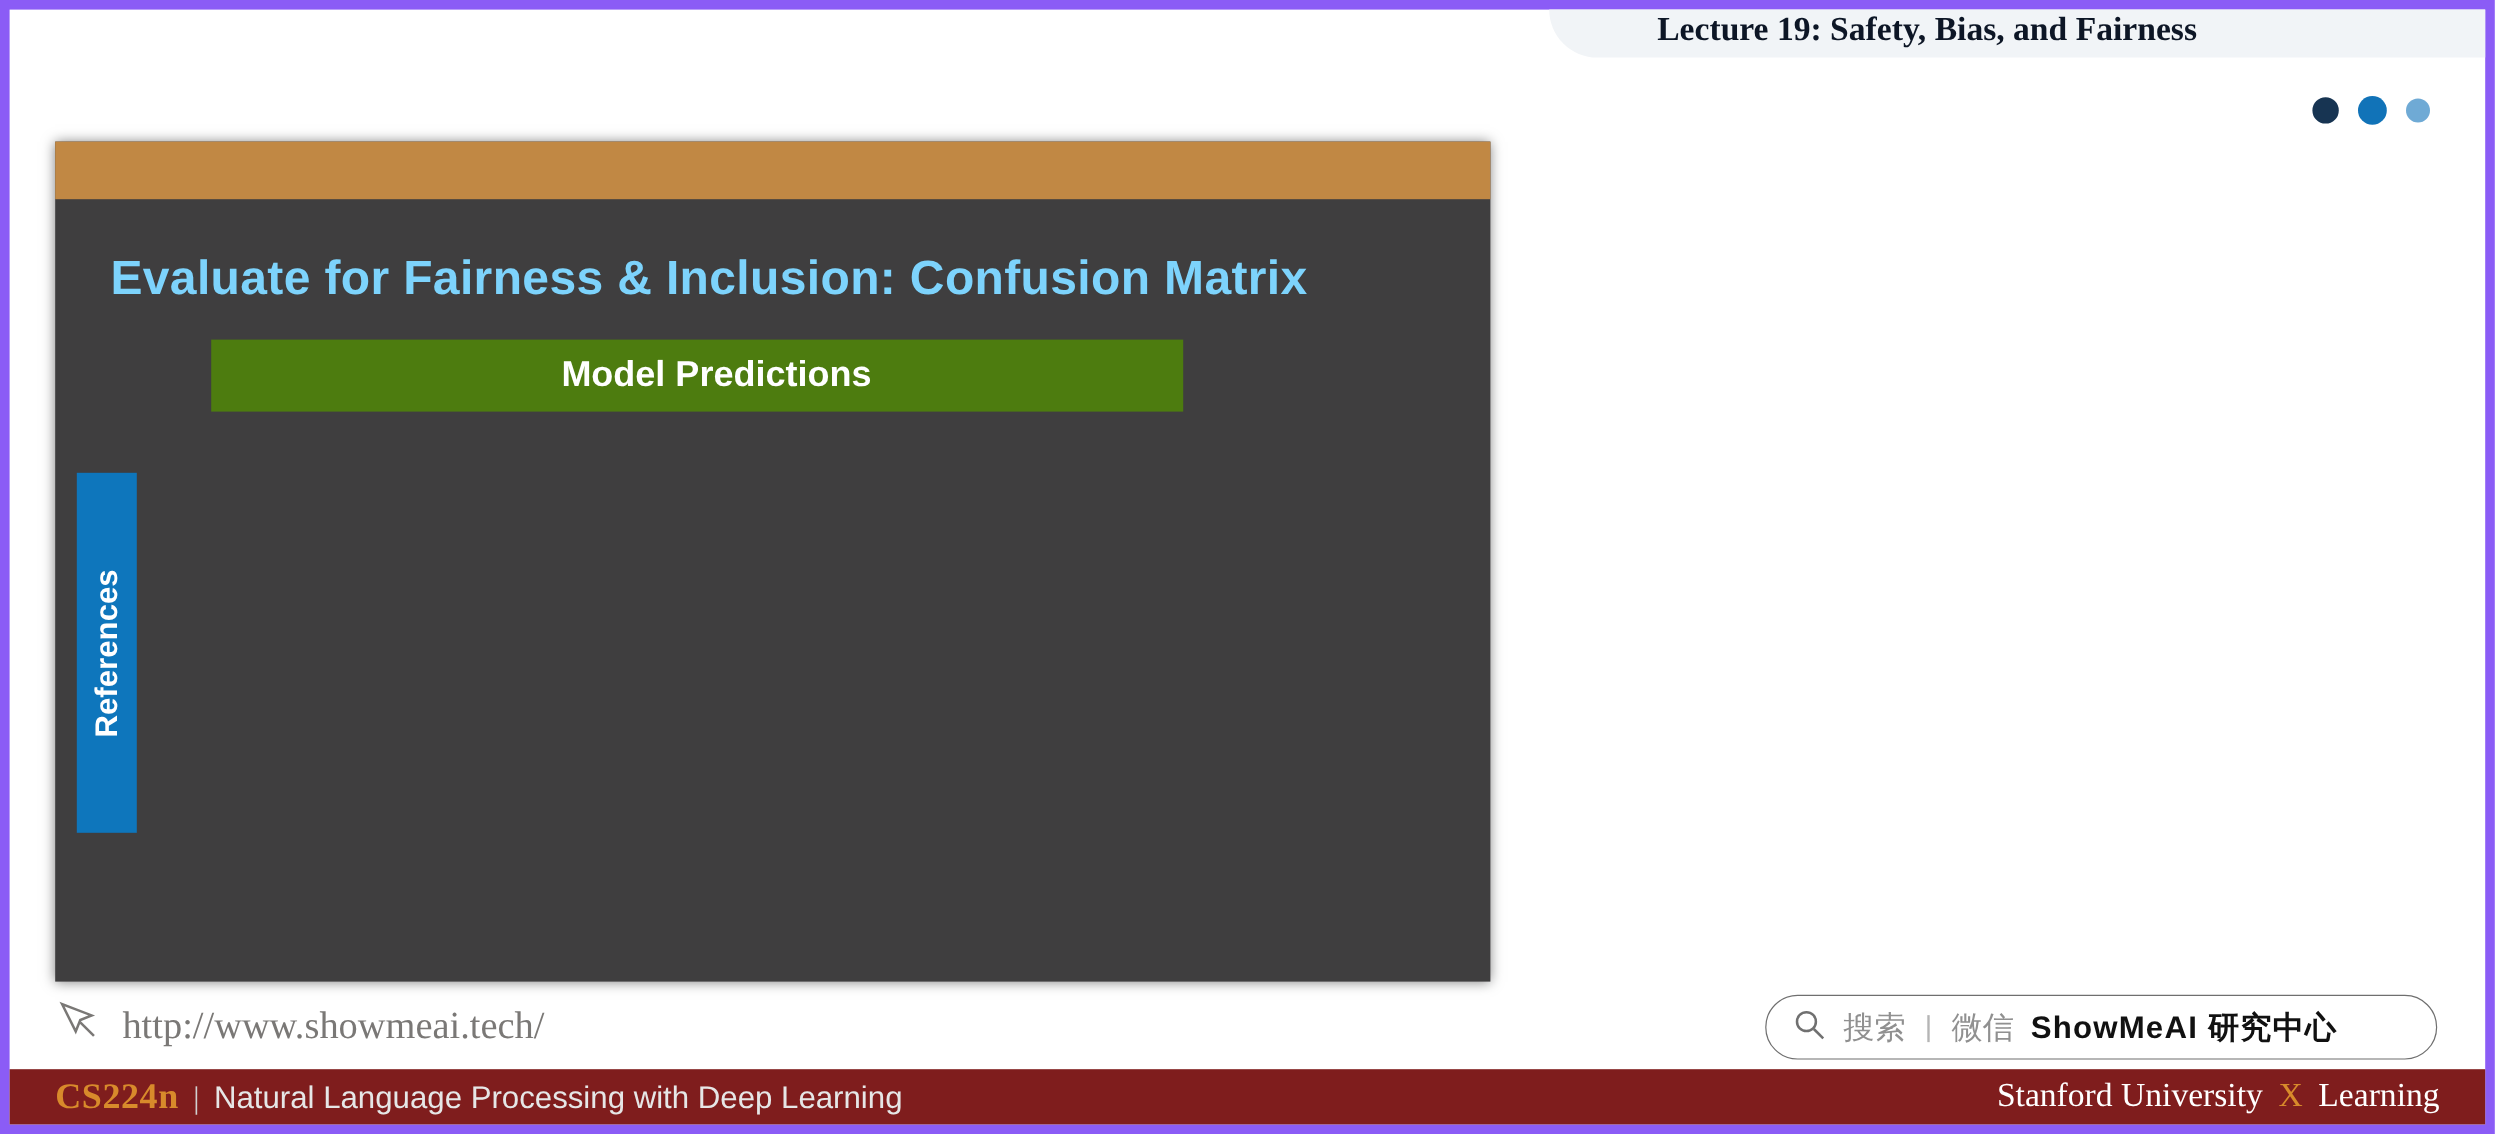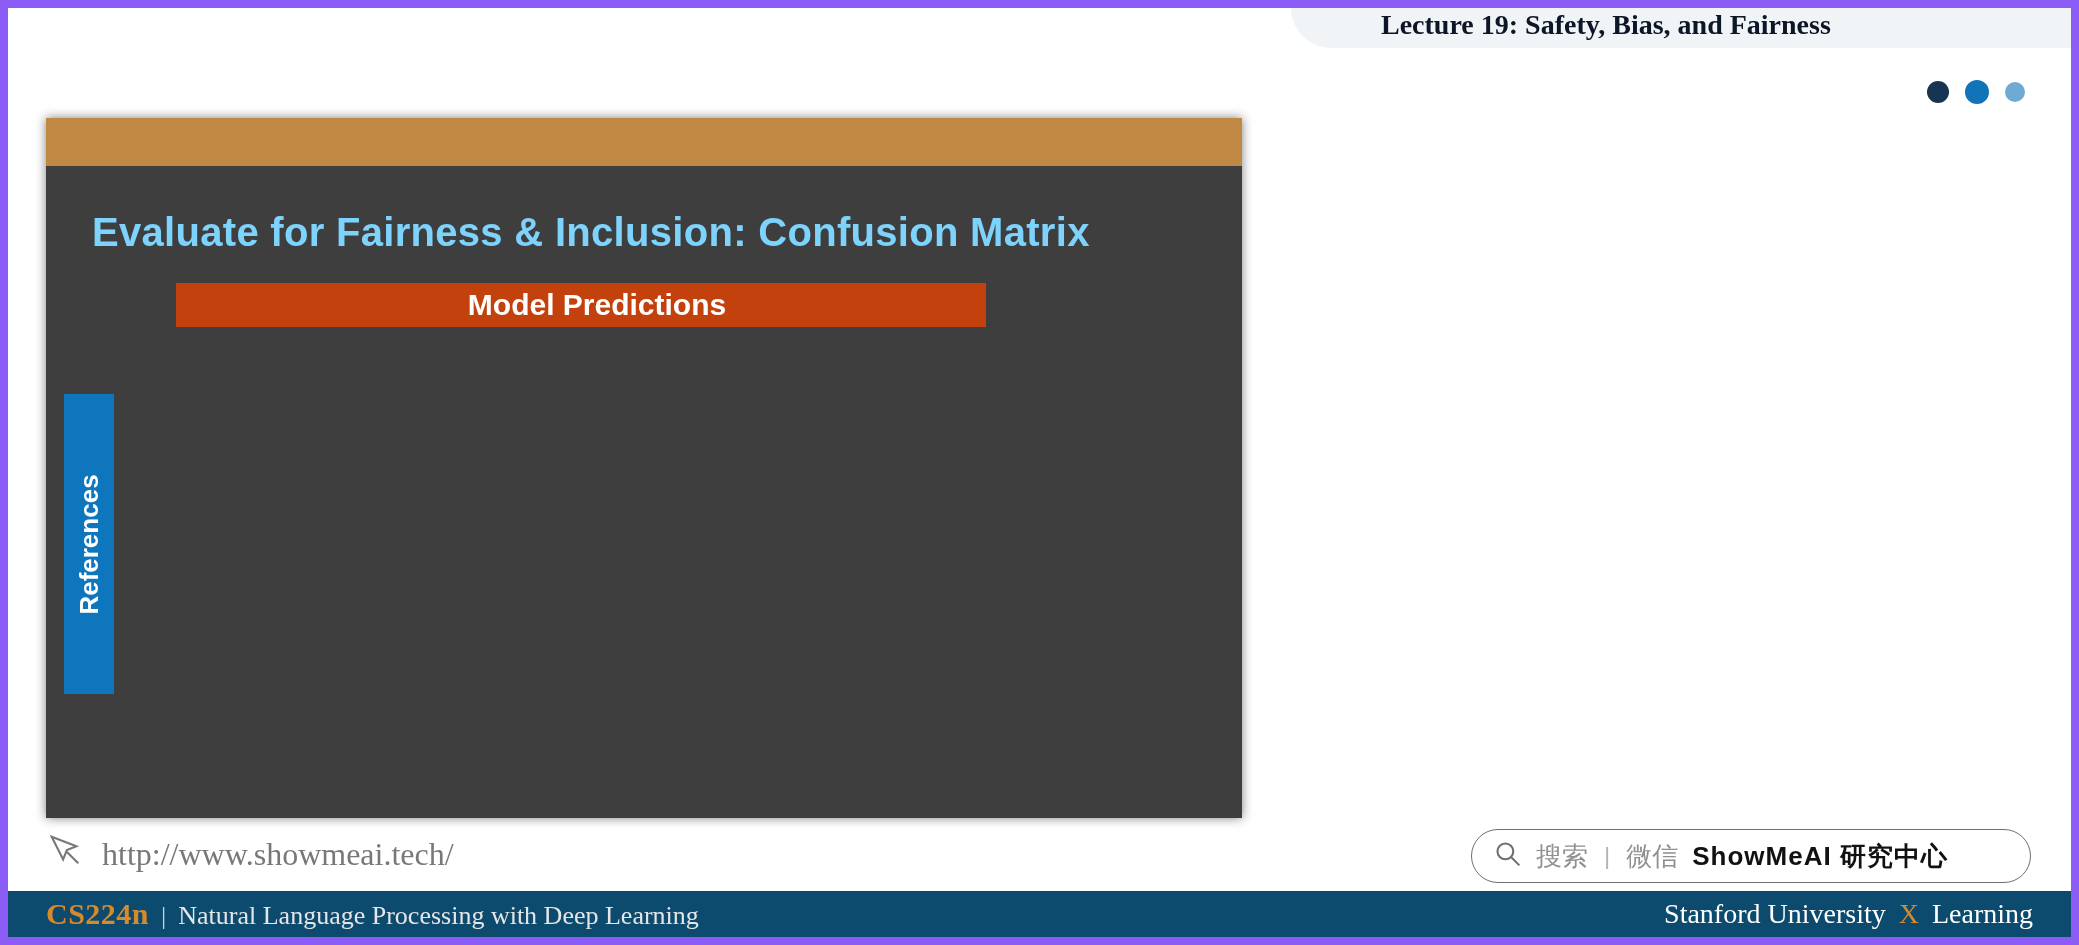--- a/index.html
+++ b/index.html
@@ -76,22 +76,22 @@
     color: #7dd3fc;
     font-size: 40px;
     font-weight: 700;
     letter-spacing: .3px;
   }
   .model-pred {
     position: absolute;
     left: 130px;
     top: 165px;
     width: 810px;
-    height: 44px;
-    background: #c2410c;
+    height: 60px;
+    background: #4d7c0f;
     color: #ffffff;
     display: flex;
     align-items: center;
     justify-content: center;
     font-size: 30px;
     font-weight: 700;
     padding-left: 32px;
   }
   .references {
     position: absolute;
@@ -145,32 +145,32 @@
   .search-sep { color: #b5b5b5; font-size: 24px; padding: 0 2px; }
   .search-text-strong { font-family: "PingFang SC","Microsoft YaHei",sans-serif; font-size: 26px; font-weight: 800; color: #111; letter-spacing: 1px; }
 
   
   .footer {
     position: absolute;
     left: 0;
     bottom: 0;
     width: 100%;
     height: 46px;
-    background: #0c4a6e;
+    background: #7f1d1d;
     display: flex;
     align-items: center;
     justify-content: space-between;
     padding: 0 38px;
     color: #e8e8e8;
     font-family: "Times New Roman", serif;
   }
   .footer-left { display: flex; align-items: baseline; gap: 12px; }
   .course-code { color: #d88a2b; font-weight: 700; font-size: 30px; letter-spacing: .5px; }
   .course-pipe { color: #d0d0d0; font-size: 26px; font-weight: 300; }
-  .course-name { color: #e6e6e6; font-size: 26px; font-family: Liberation Serif, serif; }
+  .course-name { color: #e6e6e6; font-size: 26px; font-family: Liberation Sans, sans-serif; }
   .footer-right { font-size: 28px; }
   .footer-right .uni { color: #ffffff; margin-left: 15px; }
   .footer-right .x { color: #d88a2b; padding: 0 6px; }
   .footer-right .org { color: #ffffff; }
 </style>
 </head>
 <body>
 
 <div class="frame">
 

